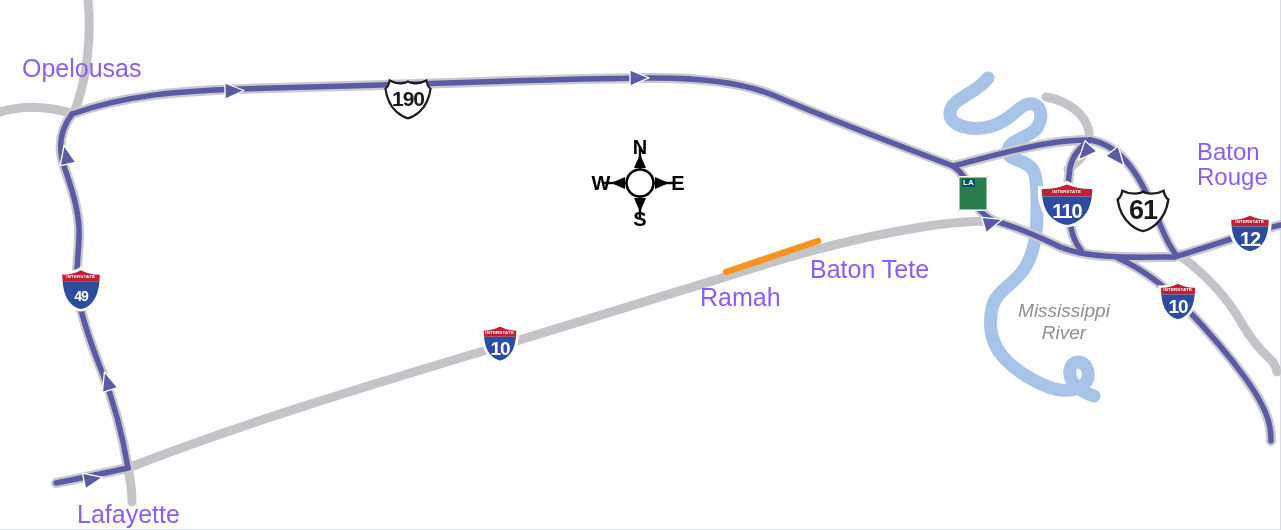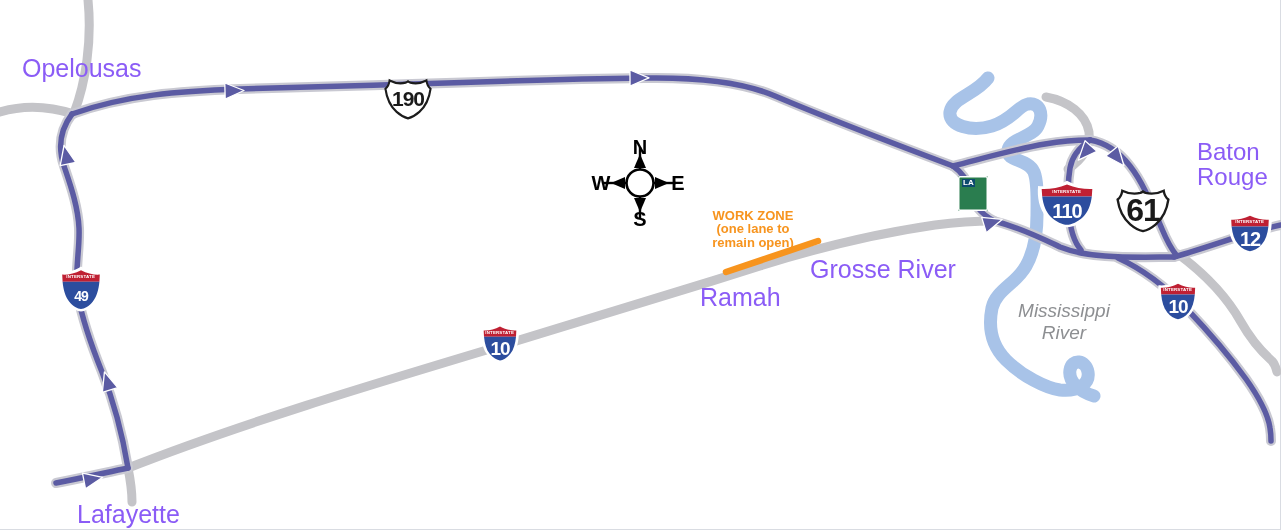--- a/index.html
+++ b/index.html
@@ -161,28 +161,24 @@
 
   <div class="compass-letter" style="left:640px;top:147px;">N</div>
   <div class="compass-letter" style="left:601px;top:183px;">W</div>
   <div class="compass-letter" style="left:678px;top:183px;">E</div>
   <div class="compass-letter" style="left:640px;top:219px;">S</div>
 
   <div class="lbl" style="left:22px;top:55px;">Opelousas</div>
   <div class="lbl" style="left:77px;top:501px;">Lafayette</div>
   <div class="lbl wrap" style="left:1197px;top:139px;width:88px;font-size:24px;">Baton Rouge</div>
   <div class="lbl" style="left:700px;top:284px;">Ramah</div>
-  <div class="lbl" style="left:810px;top:256px;">Grosse River</div>
+  <div class="lbl" style="left:810px;top:256px;">Baton Tete</div>
 
   <div class="river-lbl" style="left:1008px;top:300px;width:112px;">Mississippi River</div>
 
-  <div class="wz">
-    <span class="wz-title">WORK ZONE</span>
-    <span>(one lane to remain open)</span>
-  </div>
 
   <div class="shield" style="left:58px;top:265px;width:46px;height:48px;">
     <svg viewBox="0 0 60 60" preserveAspectRatio="none">
       <path fill="#fff" d="M30 2 C37 7 48 9.5 58 8.5 C59 22 57 36 50 45.5 C44 53.5 36 57.5 30 58 C24 57.5 16 53.5 10 45.5 C3 36 1 22 2 8.5 C12 9.5 23 7 30 2 Z"></path>
       <path fill="#bf2033" d="M5.5 12 C13 12.5 22 10.5 30 6.5 C38 10.5 47 12.5 54.5 12 L54 21 L6 21 Z"></path>
       <path fill="#2c4d9e" d="M6 21 L54 21 C53 31 50.5 39.5 45.5 45.5 C40.5 51.5 34.5 54.5 30 55 C25.5 54.5 19.5 51.5 14.5 45.5 C9.5 39.5 7 31 6 21 Z"></path>
     </svg>
     <span class="int-banner-wrap">
         <span class="int-banner">INTERSTATE</span>
       </span>
@@ -241,21 +237,21 @@
     <svg viewBox="0 0 60 52" preserveAspectRatio="none">
       <path fill="#fff" stroke="#1c1c1c" stroke-width="2.6" d="M7 3 C14 6.5 21 7.2 27 5.6 C28.2 5.2 29.2 4.6 30 4 C30.8 4.6 31.8 5.2 33 5.6 C39 7.2 46 6.5 53 3 C53.6 7.5 55.4 11 58.2 13 C56.6 24.5 52 34.2 44.2 41 C39.4 45.2 34.2 47.8 30 48.8 C25.8 47.8 20.6 45.2 15.8 41 C8 34.2 3.4 24.5 1.8 13 C4.6 11 6.4 7.5 7 3 Z"></path>
     </svg>
     <span class="us-num" style="font-size:21px;">190</span>
   </div>
 
   <div class="shield" style="left:1116px;top:188px;width:54px;height:46px;">
     <svg viewBox="0 0 60 52" preserveAspectRatio="none">
       <path fill="#fff" stroke="#1c1c1c" stroke-width="2.6" d="M7 3 C14 6.5 21 7.2 27 5.6 C28.2 5.2 29.2 4.6 30 4 C30.8 4.6 31.8 5.2 33 5.6 C39 7.2 46 6.5 53 3 C53.6 7.5 55.4 11 58.2 13 C56.6 24.5 52 34.2 44.2 41 C39.4 45.2 34.2 47.8 30 48.8 C25.8 47.8 20.6 45.2 15.8 41 C8 34.2 3.4 24.5 1.8 13 C4.6 11 6.4 7.5 7 3 Z"></path>
     </svg>
-    <span class="us-num" style="font-size:32px;">61</span>
+    <span class="us-num" style="font-size:27px;">61</span>
   </div>
 
   <div class="shield la-shield" style="left:958px;top:176px;width:30px;height:35px;">
     <span class="la-state">LA</span>
     <span class="la-num">415</span>
   </div>
 
 </div>
 
 </body></html>

